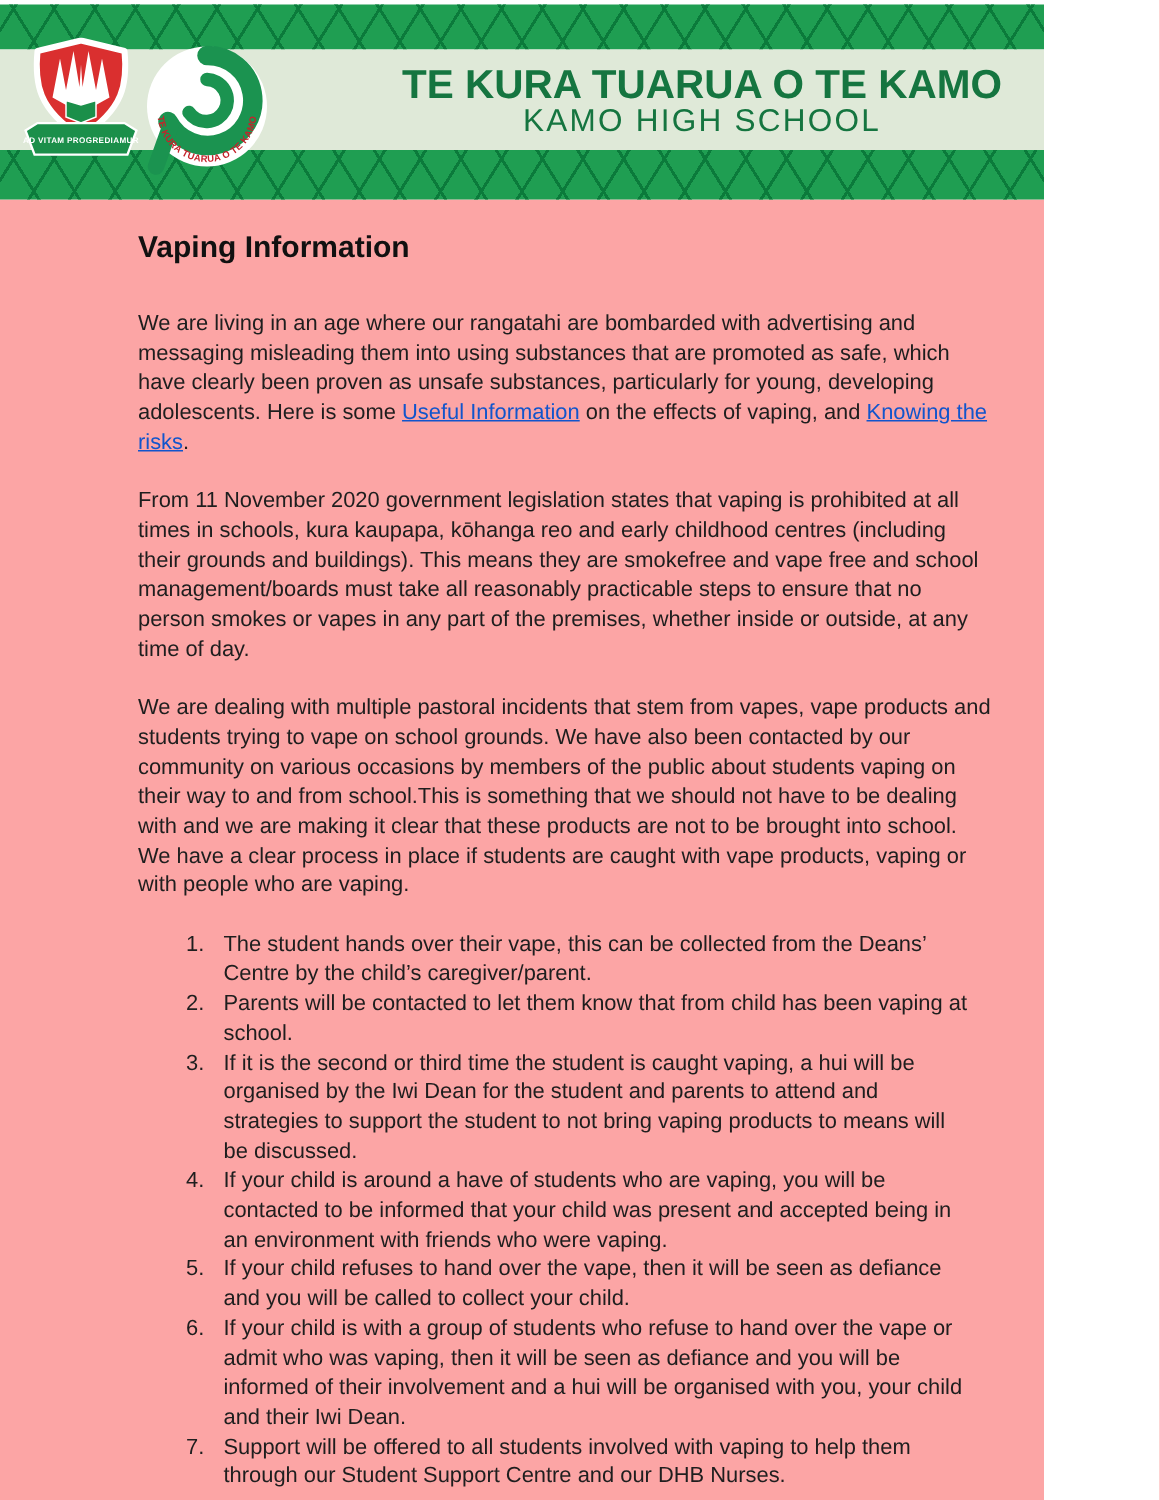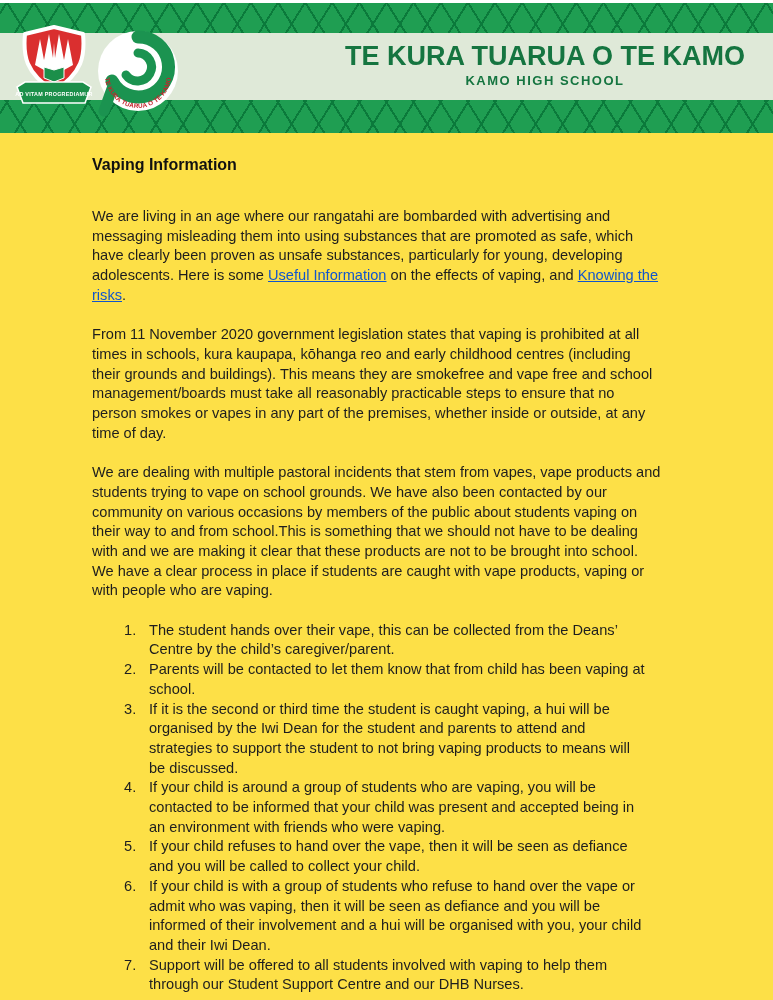--- a/index.html
+++ b/index.html
@@ -1,46 +1,46 @@
 <!DOCTYPE html>
 <html><head>
 <meta charset="utf-8">
 <style>
   html,body{margin:0;padding:0;}
   body{
     width:773px;height:1000px;background:#ffffff;
     font-family:"Liberation Sans",sans-serif;
     -webkit-font-smoothing:antialiased;
   }
-  .page{width:773px;height:1000px;position:relative;overflow:hidden;background:#fde047;}
+  .page{width:696px;height:1000px;position:relative;overflow:hidden;background:#fca5a5;}
 
   
   .banner{position:relative;padding-top:3px;background:#fff;}
   .weave{
     height:30px;background-color:#1f9e52;
     background-image:
       repeating-linear-gradient(58deg,  rgba(11,122,59,0) 0 21px, #0b7a3b 21px 23px),
       repeating-linear-gradient(-58deg, rgba(11,122,59,0) 0 21px, #0b7a3b 21px 23px);
   }
   .weave.bottom{height:33px;}
   .band{height:67px;background:#dfe9d8;display:flex;align-items:center;}
   .titles{margin-left:auto;padding-right:28px;text-align:center;color:#157540;}
   .title-maori{font-size:27px;font-weight:800;line-height:28px;white-space:nowrap;}
-  .title-english{font-size:13px;font-weight:700;letter-spacing:1.5px;line-height:21px;white-space:nowrap;}
+  .title-english{font-size:21px;font-weight:400;letter-spacing:1.5px;line-height:21px;white-space:nowrap;}
   .logos{position:absolute;left:15px;top:25px;display:flex;gap:5px;z-index:3;align-items:flex-start;}
   .logos svg{display:block;}
   .crest-motto-text{font-family:"Liberation Sans",sans-serif;font-weight:bold;}
   .koru-circ-text{font-family:"Liberation Sans",sans-serif;font-weight:bold;}
 
   
   main{
     padding:22px 0 0 92px;width:570px;
     font-size:14.6px;line-height:19.7px;color:#1e1e1e;
   }
-  h1{font-size:16px;line-height:20px;font-weight:700;margin:0 0 32px 0;color:#111;}
+  h1{font-size:20px;line-height:20px;font-weight:700;margin:0 0 32px 0;color:#111;}
   p{margin:0 0 19.7px 0;}
   p.list-intro{margin:0;}
   a.doc-link{color:#1155cc;cursor:pointer;}
   ol.process{list-style:none;margin:12px;padding:0;counter-reset:step;}
   ol.process li{counter-increment:step;position:relative;padding-left:45px;}
   ol.process li::before{
     content:counter(step) ".";
     position:absolute;left:20px;top:0;
   }
 </style>
@@ -89,20 +89,20 @@
     <p><span>We are living in an age where our rangatahi are bombarded with advertising and messaging misleading them into using substances that are promoted as safe, which have clearly been proven as unsafe substances, particularly for young, developing adolescents. Here is some </span><a class="doc-link" href="#">Useful Information</a><span> on the effects of vaping, and </span><a class="doc-link" href="#">Knowing the risks</a><span>.</span></p>
 
     <p>From 11 November 2020 government legislation states that vaping is prohibited at all times in schools, kura kaupapa, kōhanga reo and early childhood centres (including their grounds and buildings). This means they are smokefree and vape free and school management/boards must take all reasonably practicable steps to ensure that no person smokes or vapes in any part of the premises, whether inside or outside, at any time of day.</p>
 
     <p>We are dealing with multiple pastoral incidents that stem from vapes, vape products and students trying to vape on school grounds. We have also been contacted by our community on various occasions by members of the public about students vaping on their way to and from school.This is something that we should not have to be dealing with and we are making it clear that these products are not to be brought into school. We have a clear process in place if students are caught with vape products, vaping or with people who are vaping.</p>
 
     <ol class="process">
       <li>The student hands over their vape, this can be collected from the Deans’ Centre by the child’s caregiver/parent.</li>
       <li>Parents will be contacted to let them know that from child has been vaping at school.</li>
       <li>If it is the second or third time the student is caught vaping, a hui will be organised by the Iwi Dean for the student and parents to attend and strategies to support the student to not bring vaping products to means will be discussed.</li>
-      <li>If your child is around a group of students who are vaping, you will be contacted to be informed that your child was present and accepted being in an environment with friends who were vaping.</li>
+      <li>If your child is around a have of students who are vaping, you will be contacted to be informed that your child was present and accepted being in an environment with friends who were vaping.</li>
       <li>If your child refuses to hand over the vape, then it will be seen as defiance and you will be called to collect your child.</li>
       <li>If your child is with a group of students who refuse to hand over the vape or admit who was vaping, then it will be seen as defiance and you will be informed of their involvement and a hui will be organised with you, your child and their Iwi Dean.</li>
       <li>Support will be offered to all students involved with vaping to help them through our Student Support Centre and our DHB Nurses.</li>
     </ol>
   </main>
 
 </div>
 
 </body></html>

